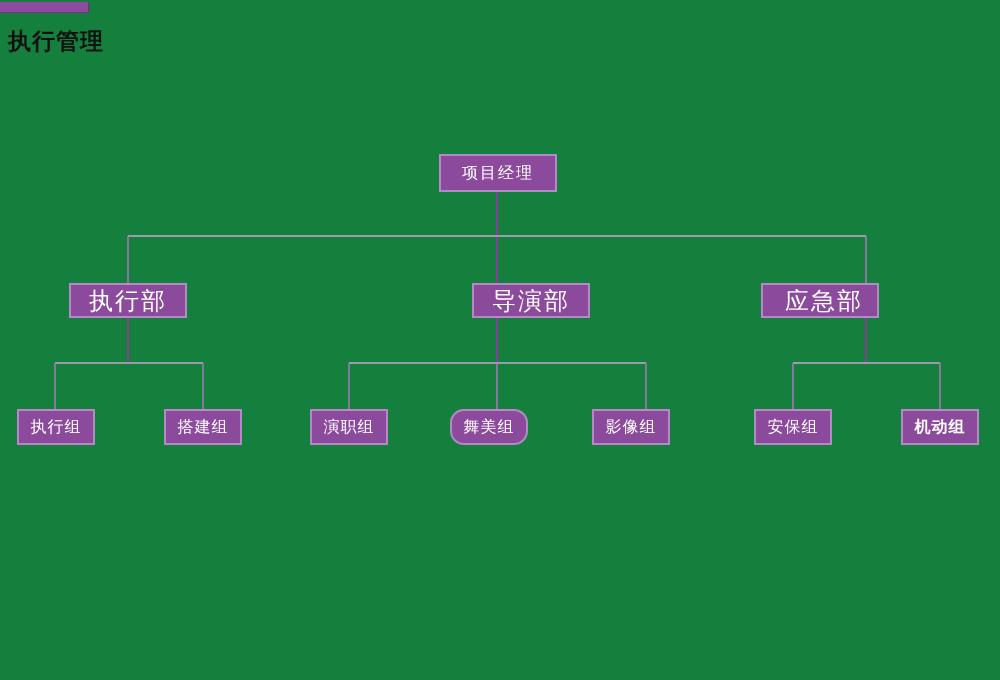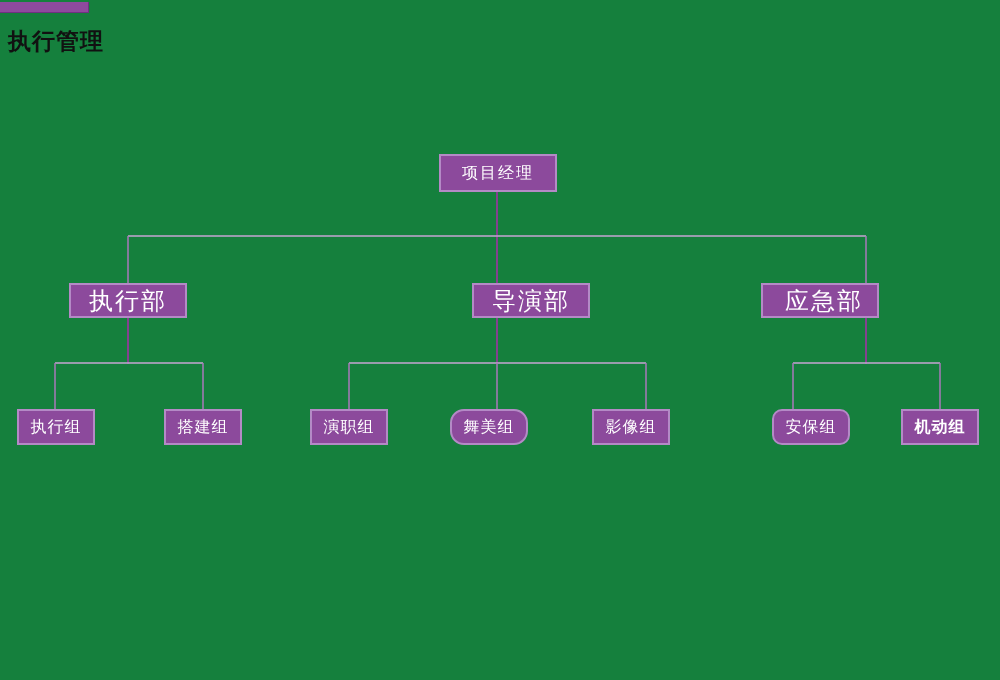--- a/index.html
+++ b/index.html
@@ -50,21 +50,21 @@
   .node.lv2 { top: 283px; width: 118px; height: 35px; font-size: 24px; letter-spacing: 2px; }
   .node.lv3 { top: 409px; width: 78px;  height: 36px; font-size: 16px; letter-spacing: 1px; }
   .dept-0 { left: 69px; }
   .dept-1 { left: 438px; margin-left: 34px; }
   .dept-2 { left: 761px; padding-left: 8px; }
   .team-0 { left: 17px; }
   .team-1 { left: 164px; }
   .team-2 { left: 310px; }
   .team-3 { left: 450px; border-radius: 14px; }
   .team-4 { left: 592px; }
-  .team-5 { left: 772px; border-radius: 10px; }
+  .team-5 { left: 754px; }
   .team-6 { left: 901px; font-weight: bold; }
 </style>
 </head>
 <body>
 
 <div class="slide">
 
   <div class="accent-bar"></div>
 
   <h1 class="page-title">执行管理</h1>

